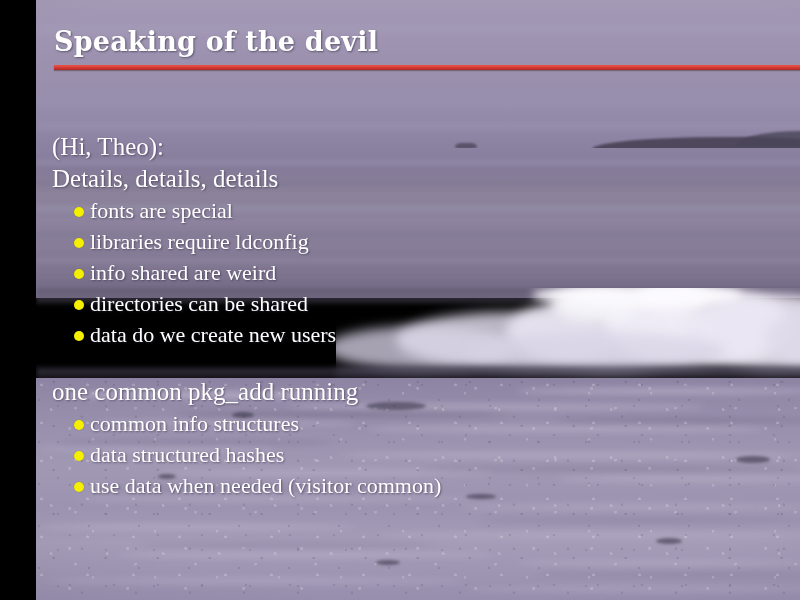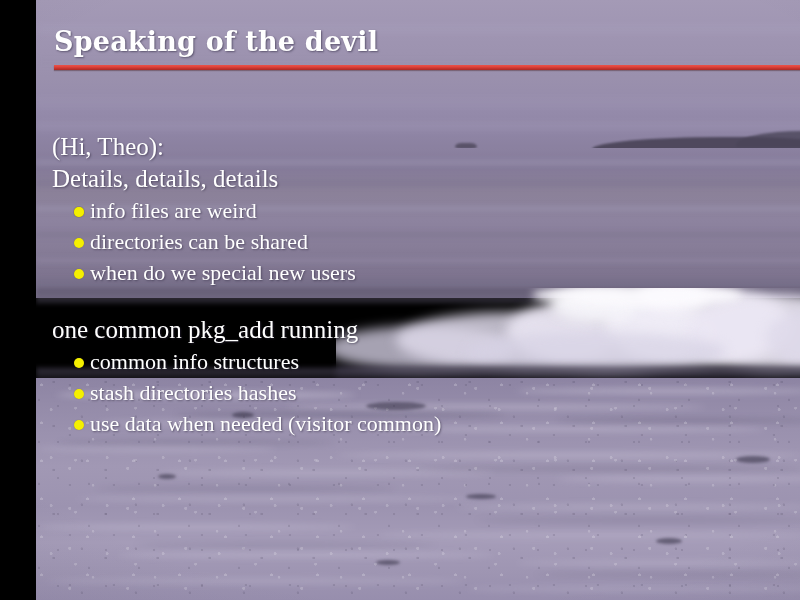--- a/index.html
+++ b/index.html
@@ -396,51 +396,53 @@
     <div class="title-rule"></div>
 
     <div class="body">
 
       <div>
         <div class="lvl1">(Hi, Theo):</div>
         <div class="lvl1">Details, details, details</div>
         <ul class="bullets">
           <li class="bullet">
             <span class="dot"></span>
-          </li>
-          <li class="bullet">
-            <span class="dot"></span>
-          </li>
-          <li class="bullet">
-            <span class="dot"></span>
-            <span>info files are weird</span>
+            <span>fonts are special</span>
+          </li>
+          <li class="bullet">
+            <span class="dot"></span>
+            <span>libraries require ldconfig</span>
+          </li>
+          <li class="bullet">
+            <span class="dot"></span>
+            <span>info shared are weird</span>
           </li>
           <li class="bullet">
             <span class="dot"></span>
             <span>directories can be shared</span>
           </li>
           <li class="bullet">
             <span class="dot"></span>
-            <span>when do we special new users</span>
+            <span>data do we create new users</span>
           </li>
         </ul>
       </div>
 
       <div class="gap"></div>
 
       <div>
         <div class="lvl1">one common pkg_add running</div>
         <ul class="bullets">
           <li class="bullet">
             <span class="dot"></span>
             <span>common info structures</span>
           </li>
           <li class="bullet">
             <span class="dot"></span>
-            <span>stash directories hashes</span>
+            <span>data structured hashes</span>
           </li>
           <li class="bullet">
             <span class="dot"></span>
             <span>use data when needed (visitor common)</span>
           </li>
         </ul>
       </div>
 
     </div>
   </div>

